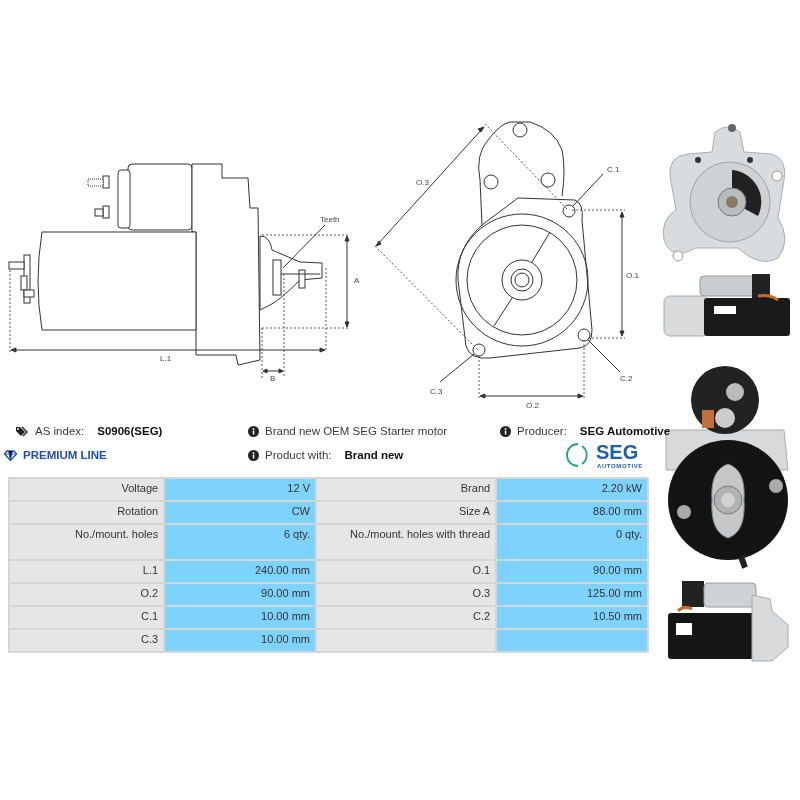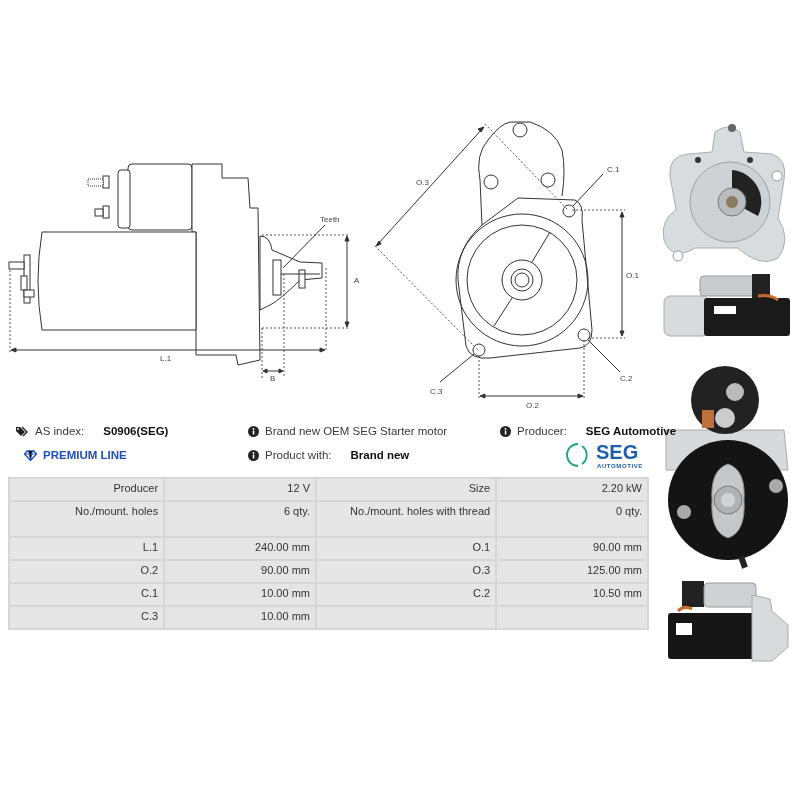--- a/index.html
+++ b/index.html
@@ -3,29 +3,29 @@
 <meta charset="utf-8">
 <style>
   html, body { margin:0; padding:0; background:#ffffff; }
   body { width:800px; height:800px; position:relative; overflow:hidden;
          font-family:"Liberation Sans", sans-serif; color:#333; }
   .abs { position:absolute; }
   .drawing svg { display:block; }
   .dtxt { font-family:"Liberation Sans", sans-serif; font-size:8px; fill:#444; }
 
   .info { font-size:11.5px; color:#3a3a3a; display:flex; align-items:center; white-space:nowrap; }
-  .info b { color:#111; font-weight:bold; margin-left:19px; }
+  .info b { color:#111; font-weight:bold; margin-left:13px; }
   .info .ic { margin-right:6px; display:inline-flex; }
   .premium { color:#1f4fb8; font-weight:bold; font-size:11.5px; }
 
   table.spec { position:absolute; left:8px; top:477px; width:641px; border-collapse:collapse;
                font-size:11px; color:#333; }
   table.spec td { border:2px solid #d6d6d6; padding:3px 5px 0 5px; text-align:right; vertical-align:top; height:18px; }
   table.spec td.k { background:#e6e6e6; width:150px; }
-  table.spec td.v { background:#e5e5e5; width:148px;margin-top:47px; }
+  table.spec td.v { background:#7dd3fc; width:148px;margin-top:47px; }
   table.spec tr.tall td { height:31px; }
 
   .photo { position:absolute; }
 </style>
 </head>
 <body>
 
 <div class="abs drawing" style="left:0;top:150px;width:365px;height:240px;">
 <svg width="365" height="240" viewBox="0 0 365 240" fill="none" stroke="#333" stroke-width="1">
 
@@ -186,21 +186,21 @@
     <svg width="13" height="11" viewBox="0 0 13 11">
         <path d="M0 1 L0 5 L5 10 L9 6 L4 1 Z" fill="#222"></path>
         <path d="M6 1 L11 6 L7 10" stroke="#222" stroke-width="1.4" fill="none"></path>
         <circle cx="2" cy="3" r="0.9" fill="#fff"></circle>
       </svg>
   </span>
   <span>AS index:</span>
   <b>S0906(SEG)</b>
 </div>
 
-<div class="abs info premium" style="left:24px;top:449px;">
+<div class="abs info premium" style="left:4px;top:449px;">
   <span class="ic">
     <svg width="13" height="11" viewBox="0 0 13 11">
         <path d="M3 1 L10 1 L12.5 4 L6.5 10.5 L0.5 4 Z" fill="none" stroke="#1f4fb8" stroke-width="1.3"></path>
         <path d="M0.5 4 L12.5 4 M4.5 1 L6.5 10 L8.5 1" stroke="#1f4fb8" stroke-width="0.9"></path>
       </svg>
   </span>
   <span>PREMIUM LINE</span>
 </div>
 
 <div class="abs info" style="left:248px;top:425px;">
@@ -243,24 +243,30 @@
     <path d="M12 4 A11 11 0 1 0 12 26" fill="none" stroke="#1aa384" stroke-width="1.8"></path>
     <path d="M16 6 A11 11 0 0 1 16 24" fill="none" stroke="#1aa384" stroke-width="1.8"></path>
     <text x="30" y="19" font-family="Liberation Sans, sans-serif" font-weight="bold" font-size="20" fill="#1d5fa8">SEG</text>
     <text x="31" y="28" font-family="Liberation Sans, sans-serif" font-weight="bold" font-size="6" letter-spacing="0.6" fill="#1d5fa8">AUTOMOTIVE</text>
   </svg>
 </div>
 
 <table class="spec">
   <tbody>
       <tr>
-    <td class="k">Producer</td>
+    <td class="k">Voltage</td>
     <td class="v">12 V</td>
-    <td class="k">Size</td>
+    <td class="k">Brand</td>
     <td class="v">2.20 kW</td>
+  </tr>
+  <tr>
+    <td class="k">Rotation</td>
+    <td class="v">CW</td>
+    <td class="k">Size A</td>
+    <td class="v">88.00 mm</td>
   </tr>
   <tr class="tall">
     <td class="k">No./mount. holes</td>
     <td class="v">6 qty.</td>
     <td class="k" style="padding-left:30px;text-align:right;">No./mount. holes with thread</td>
     <td class="v">0 qty.</td>
   </tr>
   <tr>
     <td class="k">L.1</td>
     <td class="v">240.00 mm</td>

